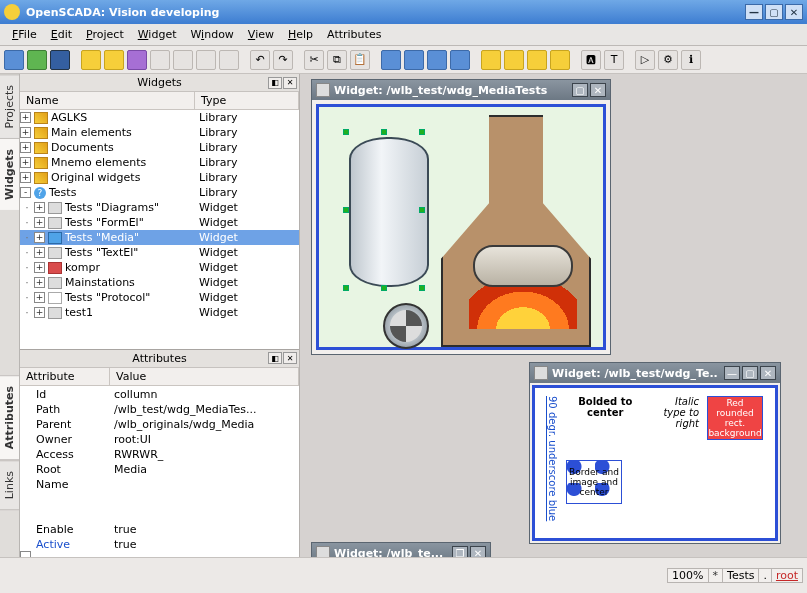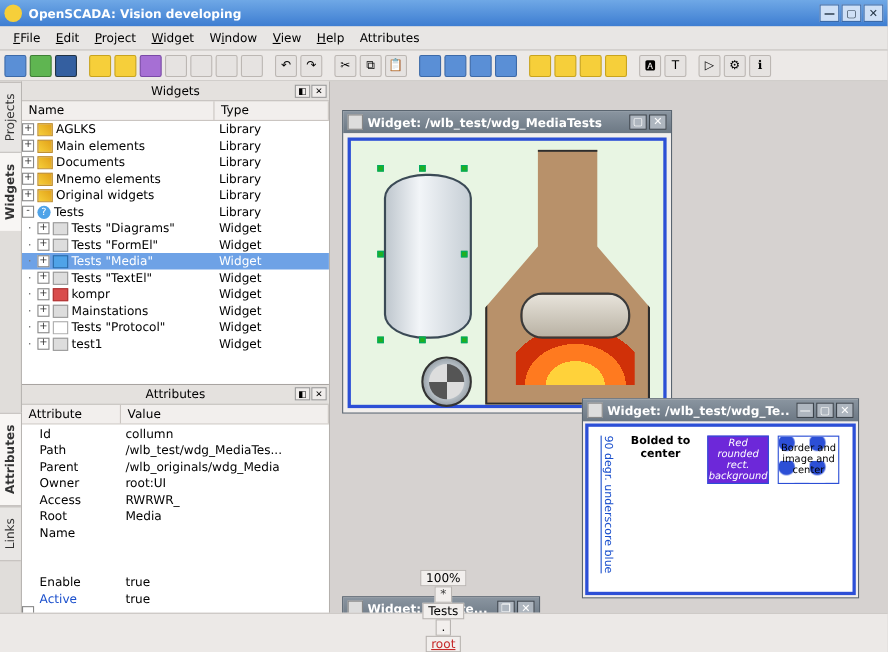--- a/index.html
+++ b/index.html
@@ -87,27 +87,27 @@
   .furnace { position:absolute; right:12px; top:8px; width:150px; height:232px; background:#b8916a; border:2px solid #2d2d2d; clip-path: polygon(32% 0, 68% 0, 68% 38%, 100% 62%, 100% 100%, 0 100%, 0 62%, 32% 38%); }
   .drum   { position:absolute; right:30px; top:138px; width:100px; height:42px; border-radius:20px; background:linear-gradient(#e7e3da,#b9b2a4); border:2px solid #3a3a3a; }
   .fire   { position:absolute; right:26px; top:178px; width:108px; height:44px; background:radial-gradient(ellipse at 50% 100%, #ffd23a 0 35%, #ff7a1f 0 60%, #d03008 0 85%, transparent 0); filter:blur(.3px); }
 
   .te-win .content { border:3px solid #2c4fd6; margin:2px; background:#fff; padding:8px 12px; height:calc(100% - 24px); }
   .te-grid { display:grid; grid-template-columns:auto auto auto auto; gap:2px 8px; font-size:10px; align-content:start; }
   .te-b  { font-weight:bold; text-align:center; }
   .te-i  { font-style:italic; text-align:right; }
   .te-90 { color:#1a4fcc; text-decoration:underline; writing-mode:vertical-rl; font-size:10px; }
   .te-cell { border:1px solid #2c4fd6; width:56px; height:44px; font-size:9px; display:flex; align-items:center; justify-content:center; text-align:center; }
-  .te-cell.red { background:#6d28d9; color:#fff;font-style:italic; }
+  .te-cell.red { background:#ef4444; color:#fff; }
   .te-cell.img { background:
      radial-gradient(circle at 25% 25%, #2c4fd6 7px, #fff 8px),
      radial-gradient(circle at 75% 75%, #2c4fd6 7px, #fff 8px);
      background-size:28px 22px; color:#000; }
 
-  .statusbar { position:absolute; bottom:0; height:36px; left:0; right:0; background:#ece9e7; border-top:1px solid #c6c2bf; display:flex; align-items:center; justify-content:flex-end; padding:0 4px; gap:0; font-size:11px;flex-direction:column; }
+  .statusbar { position:absolute; bottom:0; height:36px; left:0; right:0; background:#ece9e7; border-top:1px solid #c6c2bf; display:flex; align-items:center; justify-content:flex-end; padding:0 4px; gap:0; font-size:11px; }
   .sb-cell { border:1px solid #b8b4b1; padding:0 4px; height:15px; display:flex; align-items:center; background:#f2efed; margin-left:-1px; }
   .sb-cell.star { color:#333; }
   .sb-cell.user { color:#c62828; text-decoration:underline; }
 </style>
 </head>
 <body>
 
 <div class="titlebar">
   <div class="logo"></div>
   <div class="title">OpenSCADA: Vision developing</div>
@@ -375,21 +375,21 @@
             <div class="ca"><span class="ind"></span>Geometry</div>
             <div class="cv">[32, 23, 70, 117, 1, 1, 1, 0]</div>
           </div>
         </div>
     </div>
 
   </div>
 
   <div class="mdi">
 
-    <div class="subwin" style="left:10px; top:5px; width:300px; height:276px;margin-top:21px;">
+    <div class="subwin" style="left:10px; top:5px; width:300px; height:276px;">
       <div class="swtitle">
         <span class="swico"></span>
         <span class="t">Widget: /wlb_test/wdg_MediaTests</span>
         <span class="swb">▢</span>
         <span class="swb">✕</span>
       </div>
       <div class="content">
         <div class="media-canvas">
           <div class="furnace"></div>
           <div class="fire"></div>
@@ -412,20 +412,21 @@
       <div class="swtitle">
         <span class="swico"></span>
         <span class="t">Widget: /wlb_test/wdg_Te..</span>
         <span class="swb">—</span>
         <span class="swb">▢</span>
         <span class="swb">✕</span>
       </div>
       <div class="content">
         <div class="te-grid">
           <div class="te-b">Bolded to center</div>
+          <div class="te-i">Italic type to right</div>
           <div class="te-90" style="grid-row:1/3">90 degr. underscore blue</div>
           <div class="te-cell red">Red rounded rect. background</div>
           <div class="te-cell img">Border and image and center</div>
           <div></div>
         </div>
       </div>
     </div>
 
     <div class="subwin" style="left:10px; top:468px; width:180px; height:22px;">
       <div class="swtitle">

